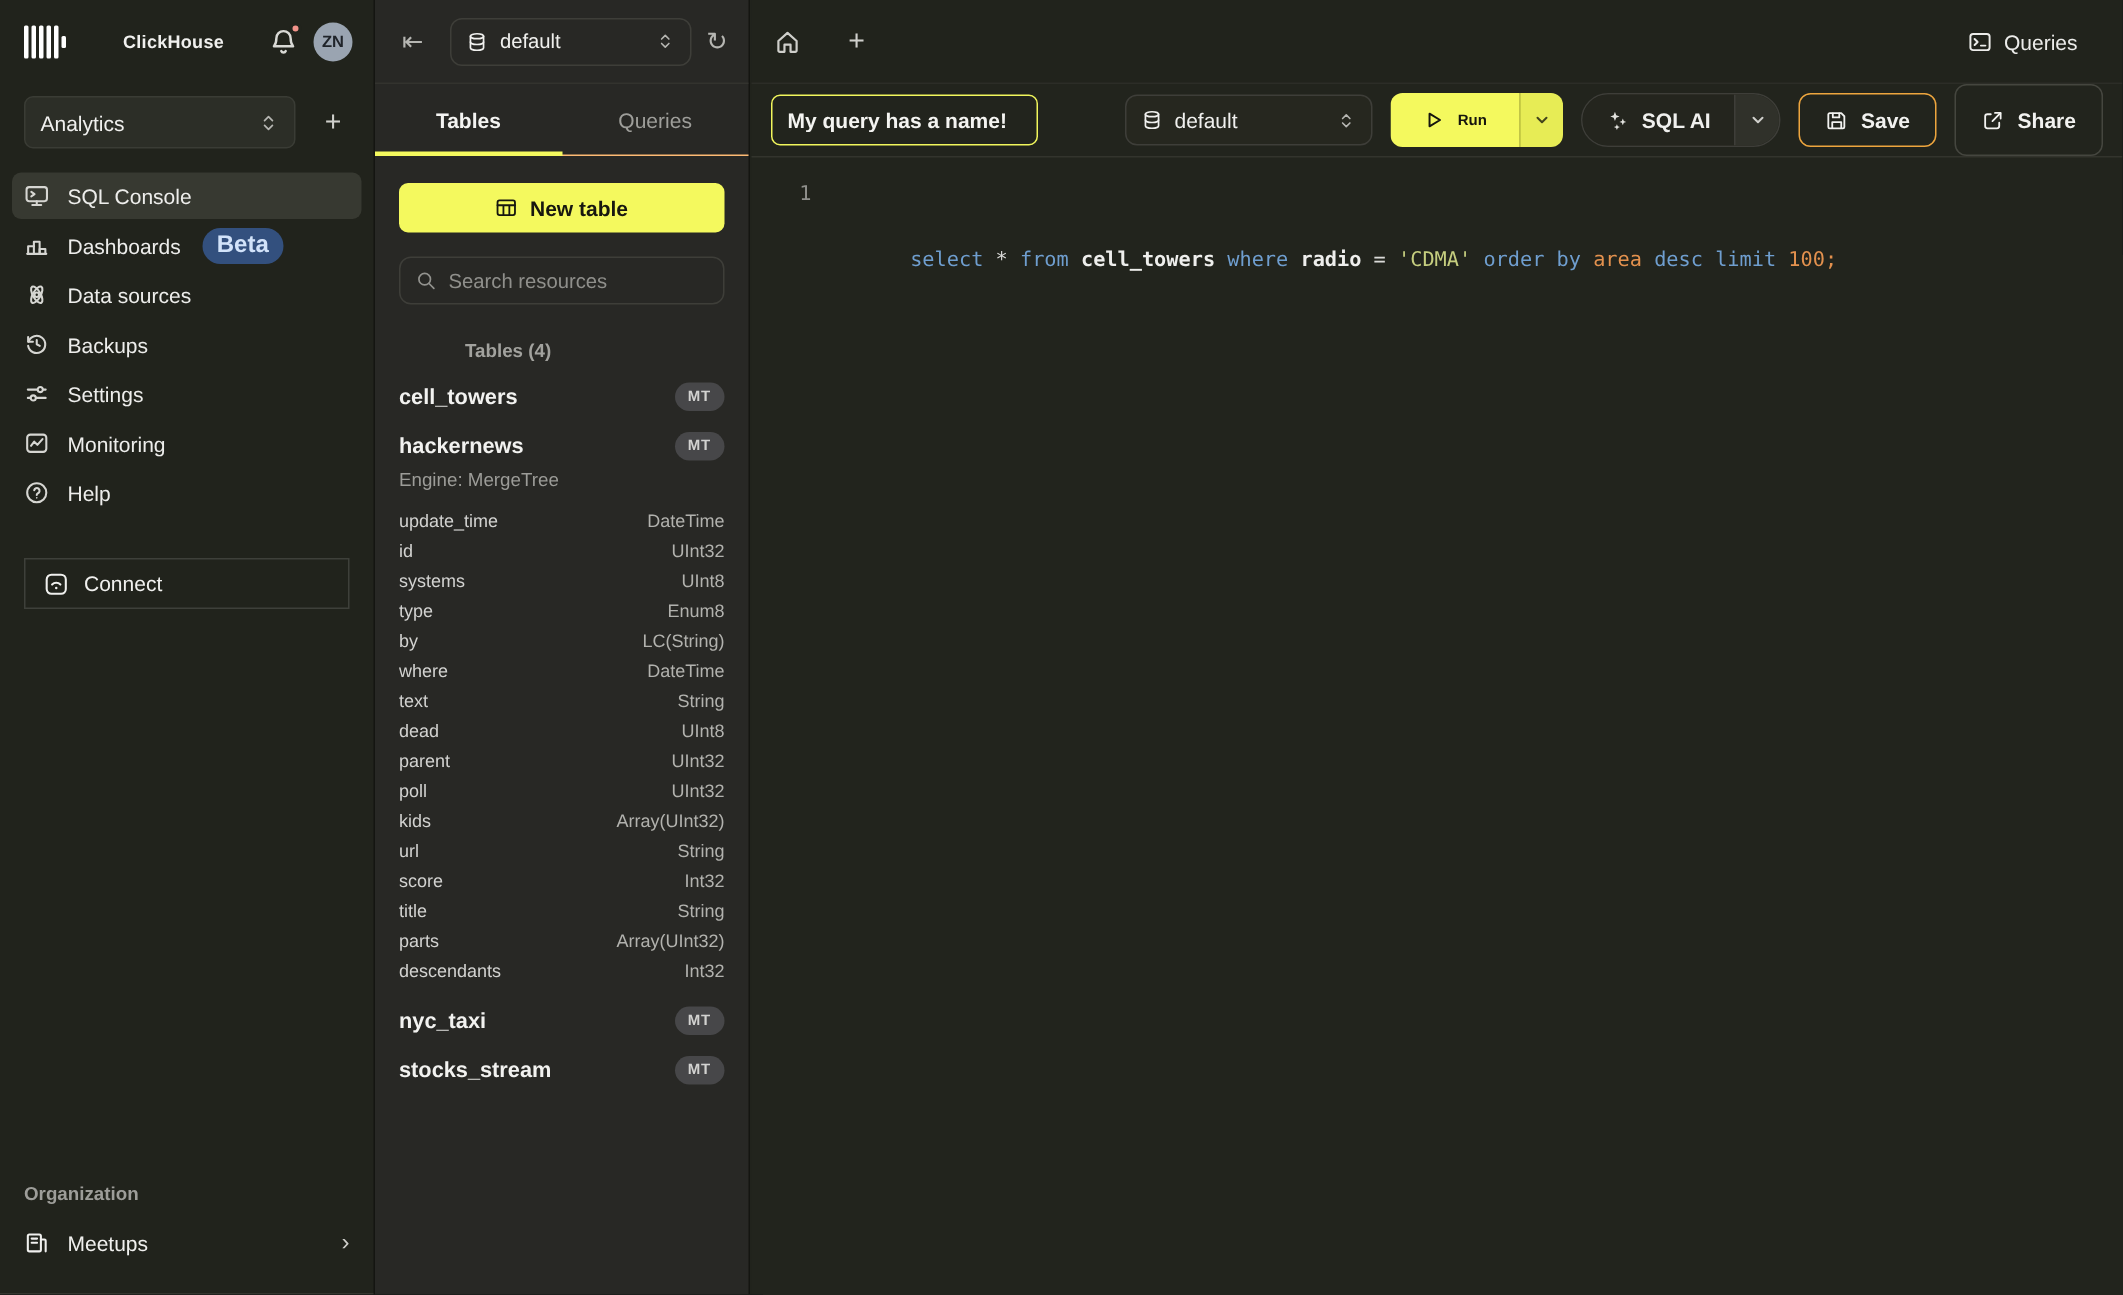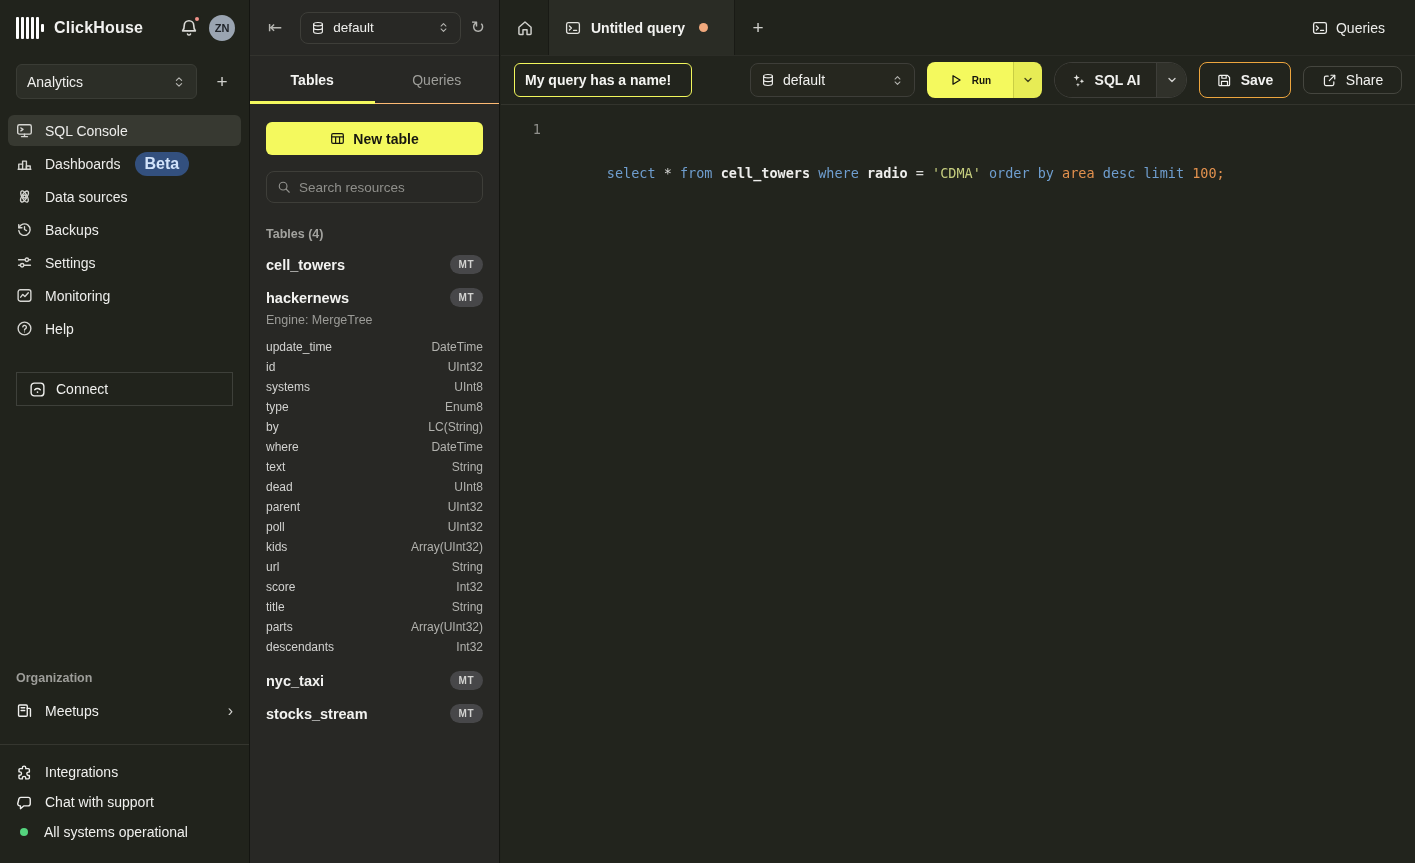--- a/index.html
+++ b/index.html
@@ -11,21 +11,21 @@
   .icon { flex:none; display:inline-block; }
   svg.icon { stroke:currentColor; fill:none; stroke-width:1.3; stroke-linecap:round; stroke-linejoin:round; }
 
   
   .sidebar { position:absolute; left:0; top:0; width:250px; height:863px;
              background:#21231c; display:flex; flex-direction:column; border-right:1px solid #141511; }
   .brand-row { height:56px; display:flex; align-items:center; padding:0 14px 0 16px; gap:10px; }
   .logo { display:flex; align-items:center; gap:2px; height:24px; cursor:pointer; }
   .logo .bar { width:3px; height:22px; background:#ffffff; border-radius:1px; }
   .logo .bar.short { height:8px; }
-  .brand-name { font-size:16px; font-weight:700; letter-spacing:.2px; }
+  .brand-name { font-size:12px; font-weight:700; letter-spacing:.2px;margin-left:28px; }
   .brand-actions { margin-left:auto; display:flex; align-items:center; gap:10px; }
   .bell-wrap { position:relative; width:20px; height:20px; color:#d9d9d5; cursor:pointer; }
   .bell-dot { position:absolute; top:-3px; right:-2px; width:8px; height:8px; border-radius:50%;
               background:#f2938a; border:2px solid #21231c; }
   .avatar { width:26px; height:26px; border-radius:50%; background:#9aa4b1; color:#20242a;
             font-size:11px; font-weight:700; display:flex; align-items:center; justify-content:center; cursor:pointer; }
 
   .workspace-row { display:flex; align-items:center; padding:8px 14px 10px 16px; gap:12px; }
   .workspace-select { flex:1; height:35px; background:#2c2e27; border:1px solid #3a3c35; border-radius:6px;
                       display:flex; align-items:center; padding:0 10px; font-size:14px; cursor:pointer; }
@@ -76,21 +76,21 @@
   .explorer-body { flex:1; overflow:hidden; padding:18px 16px; }
   .new-table-btn { width:100%; height:33px; background:#f4f95e; color:#17170f; border:none; border-radius:6px;
                    font-size:14px; font-weight:700; font-family:inherit; display:flex; align-items:center;
                    justify-content:center; gap:8px; cursor:pointer; }
   .search-box { margin-top:16px; height:32px; border:1px solid #3e3e39; border-radius:8px;
                 display:flex; align-items:center; gap:8px; padding:0 10px; color:#92928e; }
   .search-box input { flex:1; background:none; border:none; outline:none; color:#e8e8e6;
                       font-size:13.5px; font-family:inherit; }
   .search-box input::placeholder { color:#8f8f8b; }
 
-  .section-label { margin-top:24px; font-size:12.5px; font-weight:700; color:#a2a29e; }
+  .section-label { margin-top:24px; font-size:12.5px; font-weight:700; color:#a2a29e;margin-left:44px; }
   .table-row { margin-top:14px; display:flex; align-items:center; justify-content:space-between; cursor:pointer; }
   .table-name { font-size:14.5px; font-weight:600; color:#f2f2f0; }
   .mt-badge { background:#474749; color:#d2d2d0; font-size:10px; font-weight:700; letter-spacing:.5px;
               padding:4px 9px; border-radius:999px; }
   .engine-line { margin-top:6px; font-size:12.5px; color:#9c9c98; }
   .columns-list { margin:10px 0 6px 0; font-family:Liberation Sans, sans-serif; font-size:12px; }
   .col-row { display:flex; justify-content:space-between; height:20px; align-items:center; }
   .col-name { color:#d2d2d0; }
   .col-type { color:#b2b2ae; }
 
@@ -126,22 +126,22 @@
                display:flex; align-items:center; justify-content:center; cursor:pointer; }
   .sqlai-split { height:36px; display:flex; border:1px solid #3e3e39; border-radius:18px; overflow:hidden; }
   .sqlai-main { width:101px; background:#24251e; border:none; color:#f0f0ee; font-size:14px; font-weight:600;
                 display:flex; align-items:center; justify-content:center; gap:9px; font-family:inherit; cursor:pointer; }
   .sqlai-main .icon { color:#e2e2de; }
   .sqlai-caret { width:30px; background:#30312a; border:none; border-left:1px solid #3e3e39; color:#cfcfcb;
                  display:flex; align-items:center; justify-content:center; cursor:pointer; }
   .save-btn { width:92px; height:36px; background:transparent; border:1.5px solid #eda53e; border-radius:8px;
               color:#f2f2f0; font-size:14px; font-weight:600; display:flex; align-items:center;
               justify-content:center; gap:9px; font-family:inherit; cursor:pointer; }
-  .share-btn { width:99px; height:28px; background:transparent; border:1px solid #45463f; border-radius:8px;
-               color:#f2f2f0; font-size:14px; font-weight:400; display:flex; align-items:center;
+  .share-btn { width:99px; height:48px; background:transparent; border:1px solid #45463f; border-radius:8px;
+               color:#f2f2f0; font-size:14px; font-weight:700; display:flex; align-items:center;
                justify-content:center; gap:9px; font-family:inherit; cursor:pointer; }
 
   .editor { flex:1; display:flex; padding-top:13px; font-family:"DejaVu Sans Mono", monospace;
             font-size:13.5px; line-height:22px; cursor:text; }
   .gutter { width:40px; text-align:right; color:#8f8f8b; flex:none; }
   .code-line { padding-left:17px; white-space:pre; }
   .tok[data-cls="kw"]  { color:#6f9ecf; }
   .tok[data-cls="id"]  { color:#eeeeec; font-weight:700; }
   .tok[data-cls="op"]  { color:#dadad8; }
   .tok[data-cls="str"] { color:#c6ce7f; }
@@ -261,38 +261,20 @@
       <div class="meetups-row">
         <svg class="icon" width="17" height="17" viewBox="0 0 16 16">
             <rect x="2.4" y="2.8" width="8.2" height="10.6" rx="1"></rect>
             <path d="M10.6 6h2.2a.8.8 0 0 1 .8.8v6.6"></path>
             <path d="M4.8 5.4h1.4M6.8 5.4h1.4M4.8 8h1.4M6.8 8h1.4"></path>
           </svg>
         <span>Meetups</span>
         <span class="chev-r">›</span>
       </div>
       <div class="side-divider"></div>
-      <div class="side-footer">
-        <div class="foot-item">
-          <svg class="icon" width="17" height="17" viewBox="0 0 16 16">
-              <path d="M6 3.6a1.6 1.6 0 0 1 3.2 0v.8h2.4a1 1 0 0 1 1 1v2.2h-.8a1.6 1.6 0 0 0 0 3.2h.8v2.2a1 1 0 0 1-1 1H9.2v-.8a1.6 1.6 0 0 0-3.2 0v.8H3.8a1 1 0 0 1-1-1V10.6h.8a1.6 1.6 0 0 0 0-3.2h-.8V5.4a1 1 0 0 1 1-1H6z"></path>
-            </svg>
-          <span>Integrations</span>
-        </div>
-        <div class="foot-item">
-          <svg class="icon" width="17" height="17" viewBox="0 0 16 16">
-              <path d="M2.6 4.6a2 2 0 0 1 2-2h6.8a2 2 0 0 1 2 2v4a2 2 0 0 1-2 2H7.2l-3 2.6v-2.6h-.6a2 2 0 0 1-2-2z" transform="translate(0 .6)"></path>
-            </svg>
-          <span>Chat with support</span>
-        </div>
-        <div class="foot-item">
-          <span class="status-dot"></span>
-          <span>All systems operational</span>
-        </div>
-      </div>
     </div>
   </aside>
 
   <section class="explorer">
     <div class="explorer-header">
       <button class="collapse-btn">⇤</button>
       <div class="db-select">
         <svg class="icon" width="14" height="14" viewBox="0 0 16 16">
             <ellipse cx="8" cy="3.6" rx="5" ry="1.9"></ellipse>
             <path d="M3 3.6v8.8c0 1 2.2 1.9 5 1.9s5-.9 5-1.9V3.6"></path>
@@ -437,29 +419,20 @@
     </div>
   </section>
 
   <main class="workbench">
     <div class="topbar">
       <button class="home-btn">
         <svg class="icon" width="18" height="18" viewBox="0 0 16 16">
             <path d="M2.6 7.4 8 2.6l5.4 4.8V13a.8.8 0 0 1-.8.8H9.8V9.6H6.2v4.2H3.4a.8.8 0 0 1-.8-.8z"></path>
           </svg>
       </button>
-      <div class="query-tab">
-        <svg class="icon" width="16" height="16" viewBox="0 0 16 16">
-            <rect x="1.6" y="2.6" width="12.8" height="10.8" rx="1.8"></rect>
-            <path d="M4.4 6l2 2-2 2"></path>
-            <path d="M8.6 10.4h3"></path>
-          </svg>
-        <span class="query-tab-label">Untitled query</span>
-        <span class="dirty-dot"></span>
-      </div>
       <button class="newtab-btn">+</button>
       <button class="queries-btn">
         <svg class="icon" width="16" height="16" viewBox="0 0 16 16">
             <rect x="1.6" y="2.6" width="12.8" height="10.8" rx="1.8"></rect>
             <path d="M4.4 6l2 2-2 2"></path>
             <path d="M8.6 10.4h3"></path>
           </svg>
         <span>Queries</span>
       </button>
     </div>

